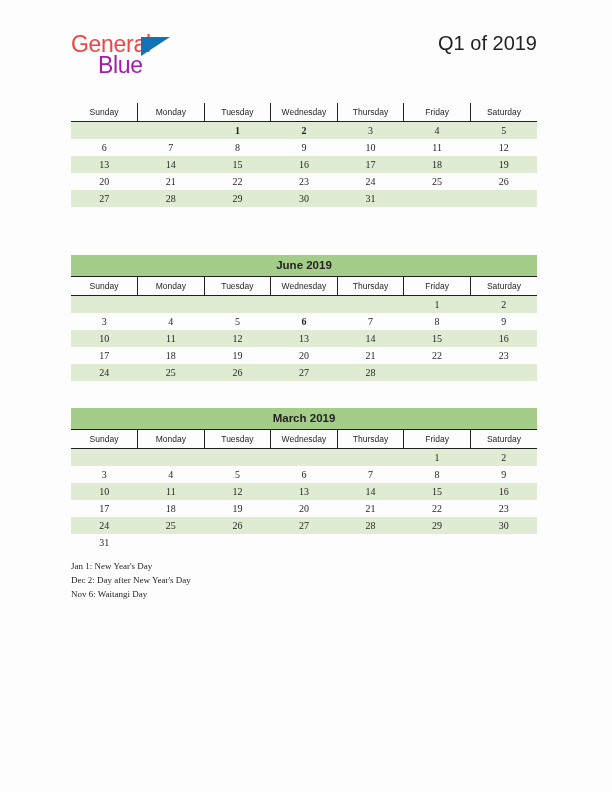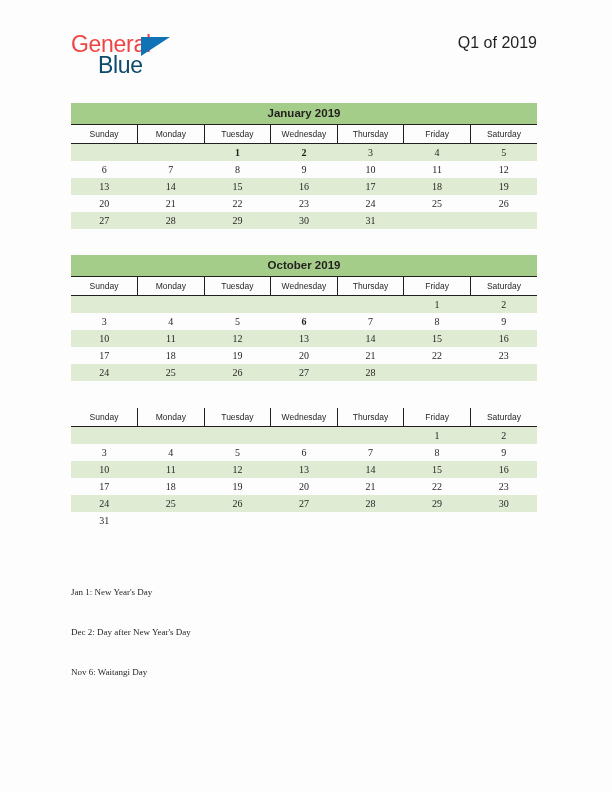--- a/index.html
+++ b/index.html
@@ -41,42 +41,42 @@
     color: #ef4444;
     line-height: 1;
   }
   .brand-blue {
     position: absolute;
     left: 27px;
     top: 21px;
     font-family: "Liberation Sans", "DejaVu Sans", sans-serif;
     font-size: 23px;
     letter-spacing: -0.3px;
-    color: #0c4a6e;
+    color: #a21caf;
     line-height: 1;
   }
   .brand-triangle {
     position: absolute;
     left: 70px;
     top: 4px;
     width: 0;
     height: 0;
     border-left: 29px solid #1272b6;
     border-bottom: 19px solid transparent;
   }
 
   .title-block {
     position: absolute;
     right: 75px;
     top: 30px;
     text-align: right;
   }
   .title-main {
     font-family: "Liberation Sans", "DejaVu Sans", sans-serif;
-    font-size: 16px;
+    font-size: 20px;
     color: #231f20;
     line-height: 26px;
     white-space: nowrap;
   }
   .title-sub {
     font-family: "Liberation Sans", "DejaVu Sans", sans-serif;
     font-size: 17px;
     color: #231f20;
     line-height: 24px;
     white-space: nowrap;
@@ -154,42 +154,40 @@
     left: 71px;
     top: 559px;
     width: 400px;
   }
   .note-line {
     font-family: "Liberation Serif", "DejaVu Serif", serif;
     font-size: 9px;
     color: #231f20;
     line-height: 14px;
     white-space: nowrap;
-    margin-top: 26px;
   }
 </style>
 </head>
 <body>
 
 <div class="page-header">
 
   <div class="brand">
     <span class="brand-general">General</span>
     <span class="brand-triangle"></span>
     <span class="brand-blue">Blue</span>
   </div>
 
   <div class="title-block">
     <div class="title-main">Q1 of 2019</div>
   </div>
 
 </div>
 
 <div class="month" id="month-0">
-  <div class="month-title">January 2019</div>
   <table class="cal">
     <thead>
       <tr>
         <th>Sunday</th>
         <th>Monday</th>
         <th>Tuesday</th>
         <th>Wednesday</th>
         <th>Thursday</th>
         <th>Friday</th>
         <th>Saturday</th>
@@ -239,21 +237,21 @@
           <td class="">30</td>
           <td class="">31</td>
           <td class="empty"></td>
           <td class="empty"></td>
         </tr>
       </tbody>
   </table>
 </div>
 
 <div class="month" id="month-1">
-  <div class="month-title">October 2019</div>
+  <div class="month-title">June 2019</div>
   <table class="cal">
     <thead>
       <tr>
         <th>Sunday</th>
         <th>Monday</th>
         <th>Tuesday</th>
         <th>Wednesday</th>
         <th>Thursday</th>
         <th>Friday</th>
         <th>Saturday</th>
@@ -303,20 +301,21 @@
           <td class="">27</td>
           <td class="">28</td>
           <td class="empty"></td>
           <td class="empty"></td>
         </tr>
       </tbody>
   </table>
 </div>
 
 <div class="month" id="month-2">
+  <div class="month-title">March 2019</div>
   <table class="cal">
     <thead>
       <tr>
         <th>Sunday</th>
         <th>Monday</th>
         <th>Tuesday</th>
         <th>Wednesday</th>
         <th>Thursday</th>
         <th>Friday</th>
         <th>Saturday</th>

